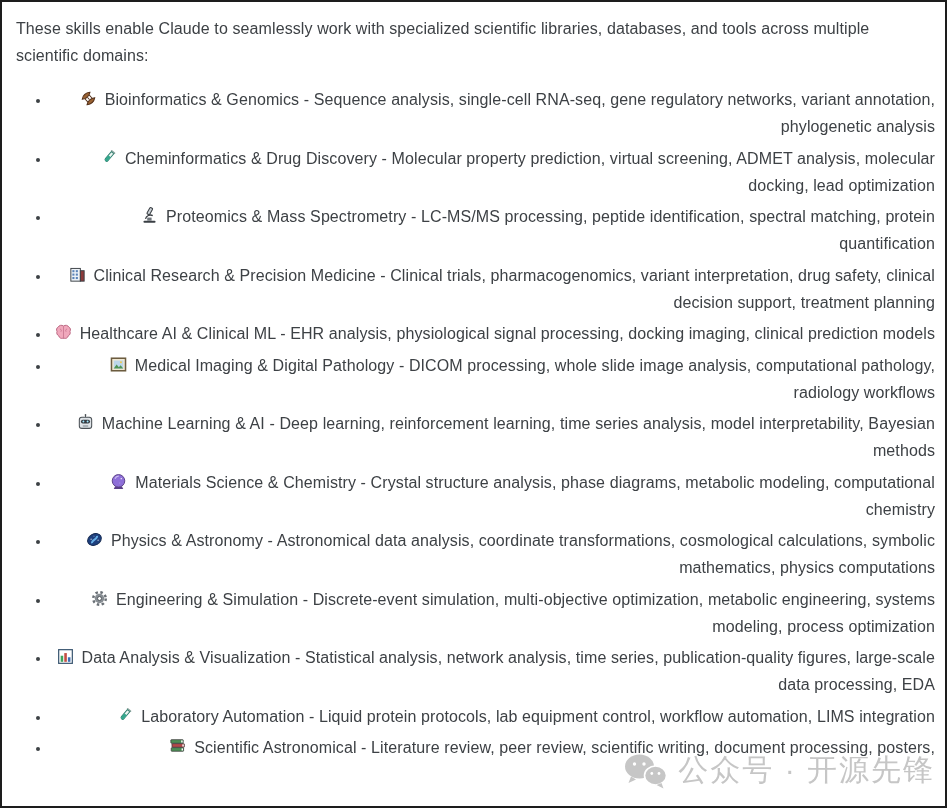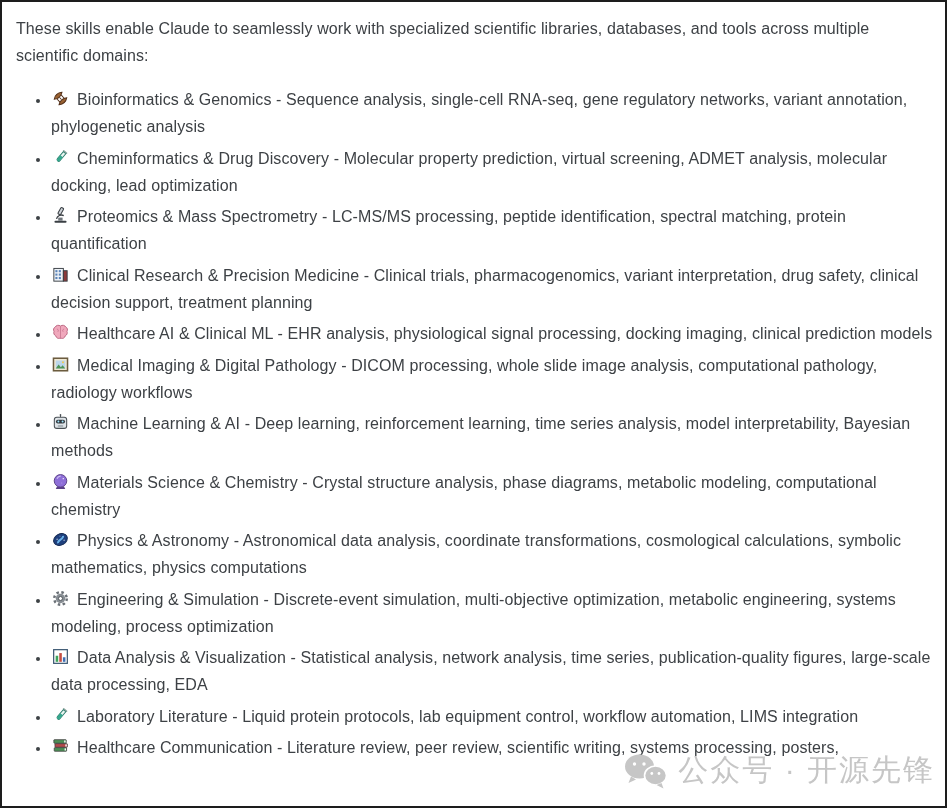--- a/index.html
+++ b/index.html
@@ -29,20 +29,21 @@
   ul.skills {
     margin:17px 0 0 0;
     padding:0 0 0 35px;
     list-style:disc outside;
   }
   ul.skills li {
     font-size:16px;
     line-height:27px;
     margin-bottom:4.5px;
     letter-spacing:0.1px;
+    text-align:right;
   }
   ul.skills li::marker { color:#3d4145; font-size:13px; }
   .skill-icon { display:inline-block; width:19px; height:19px; margin-right:7px; vertical-align:-3px; }
   .skill-icon svg { width:19px; height:19px; display:block; }
   .watermark {
     position:absolute;
     top:750px; right:16px;
     display:flex; align-items:center; gap:10px;
     color:#c6c6c6;
     font-size:30px;
@@ -135,31 +136,31 @@
               <rect x="4.9" y="9.2" width="2.7" height="6.4" fill="#3fa45c"></rect>
               <rect x="8.7" y="6.4" width="2.7" height="9.2" fill="#c44d42"></rect>
               <rect x="12.5" y="10.8" width="2.7" height="4.8" fill="#3f6fb4"></rect>
             </svg></span><span>Data Analysis &amp; Visualization</span><span> - </span><span>Statistical analysis, network analysis, time series, publication-quality figures, large-scale data processing, EDA</span></li>
         <li><span class="skill-icon"><svg viewBox="0 0 20 20">
               <g transform="rotate(40 10 10)">
                 <rect x="7.2" y="1.6" width="5.6" height="1.8" rx="0.9" fill="#8fa7a1"></rect>
                 <path d="M8.3 3.4 h3.4 v9.6 a1.7 1.7 0 0 1 -3.4 0 Z" fill="#eaf6f2" stroke="#2f7d6d" stroke-width="1"></path>
                 <path d="M8.3 8.2 h3.4 v4.8 a1.7 1.7 0 0 1 -3.4 0 Z" fill="#35a78d"></path>
               </g>
-            </svg></span><span>Laboratory Literature</span><span> - </span><span>Liquid protein protocols, lab equipment control, workflow automation, LIMS integration</span></li>
+            </svg></span><span>Laboratory Automation</span><span> - </span><span>Liquid protein protocols, lab equipment control, workflow automation, LIMS integration</span></li>
         <li><span class="skill-icon"><svg viewBox="0 0 20 20">
               <g stroke="#3c3c3c" stroke-width="0.8">
                 <rect x="3" y="2.8" width="13" height="3.8" rx="0.6" fill="#4c8f55"></rect>
                 <rect x="4.2" y="7" width="13" height="3.8" rx="0.6" fill="#b3494a"></rect>
                 <rect x="3.4" y="11.2" width="13" height="3.8" rx="0.6" fill="#4c8f55"></rect>
               </g>
               <rect x="13.9" y="3.6" width="1.5" height="2.2" fill="#fff"></rect>
               <rect x="15.1" y="7.8" width="1.5" height="2.2" fill="#fff"></rect>
               <rect x="14.3" y="12" width="1.5" height="2.2" fill="#fff"></rect>
-            </svg></span><span>Healthcare Communication</span><span> - </span><span>Literature review, peer review, scientific writing, systems processing, posters,</span></li>
+            </svg></span><span>Scientific Astronomical</span><span> - </span><span>Literature review, peer review, scientific writing, document processing, posters,</span></li>
       </ul>
   </div>
 </div>
 
 <div class="watermark">
   <span class="wm-icon" id="wm-icon">
       <svg viewBox="0 0 46 38">
         <ellipse cx="17.5" cy="14.5" rx="14.5" ry="12" fill="#c6c6c6"></ellipse>
         <path d="M9 24.5 L6.5 31 L14 27.5 Z" fill="#c6c6c6"></path>
         <circle cx="12.5" cy="12" r="1.7" fill="#ffffff"></circle>

